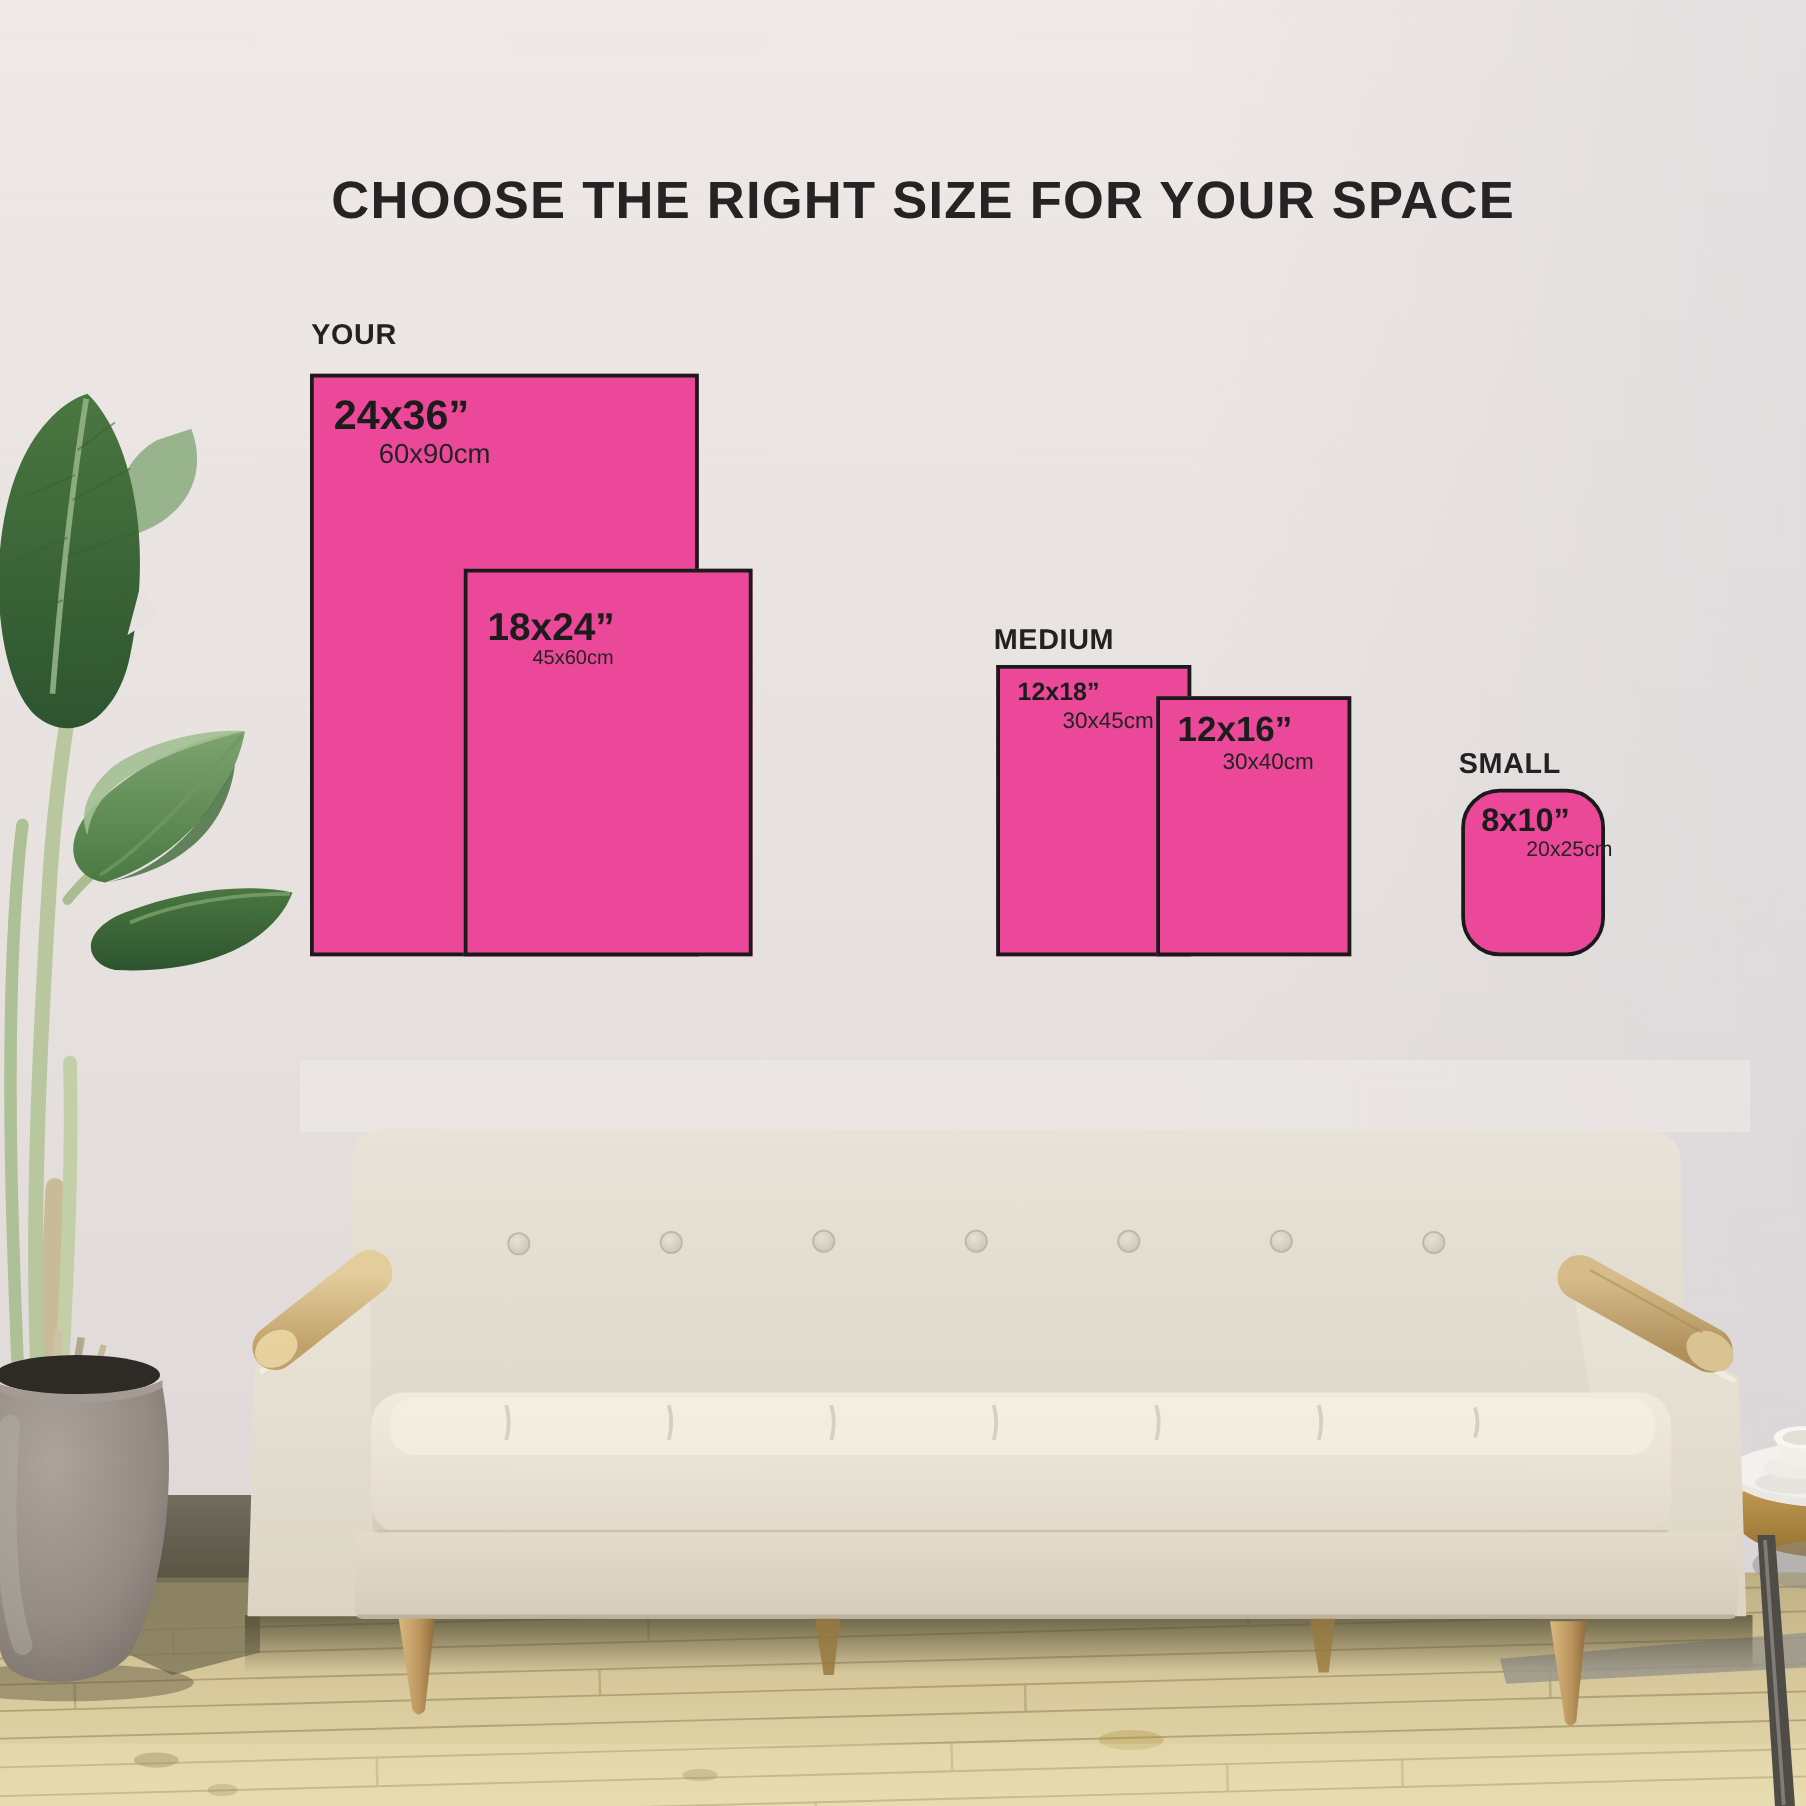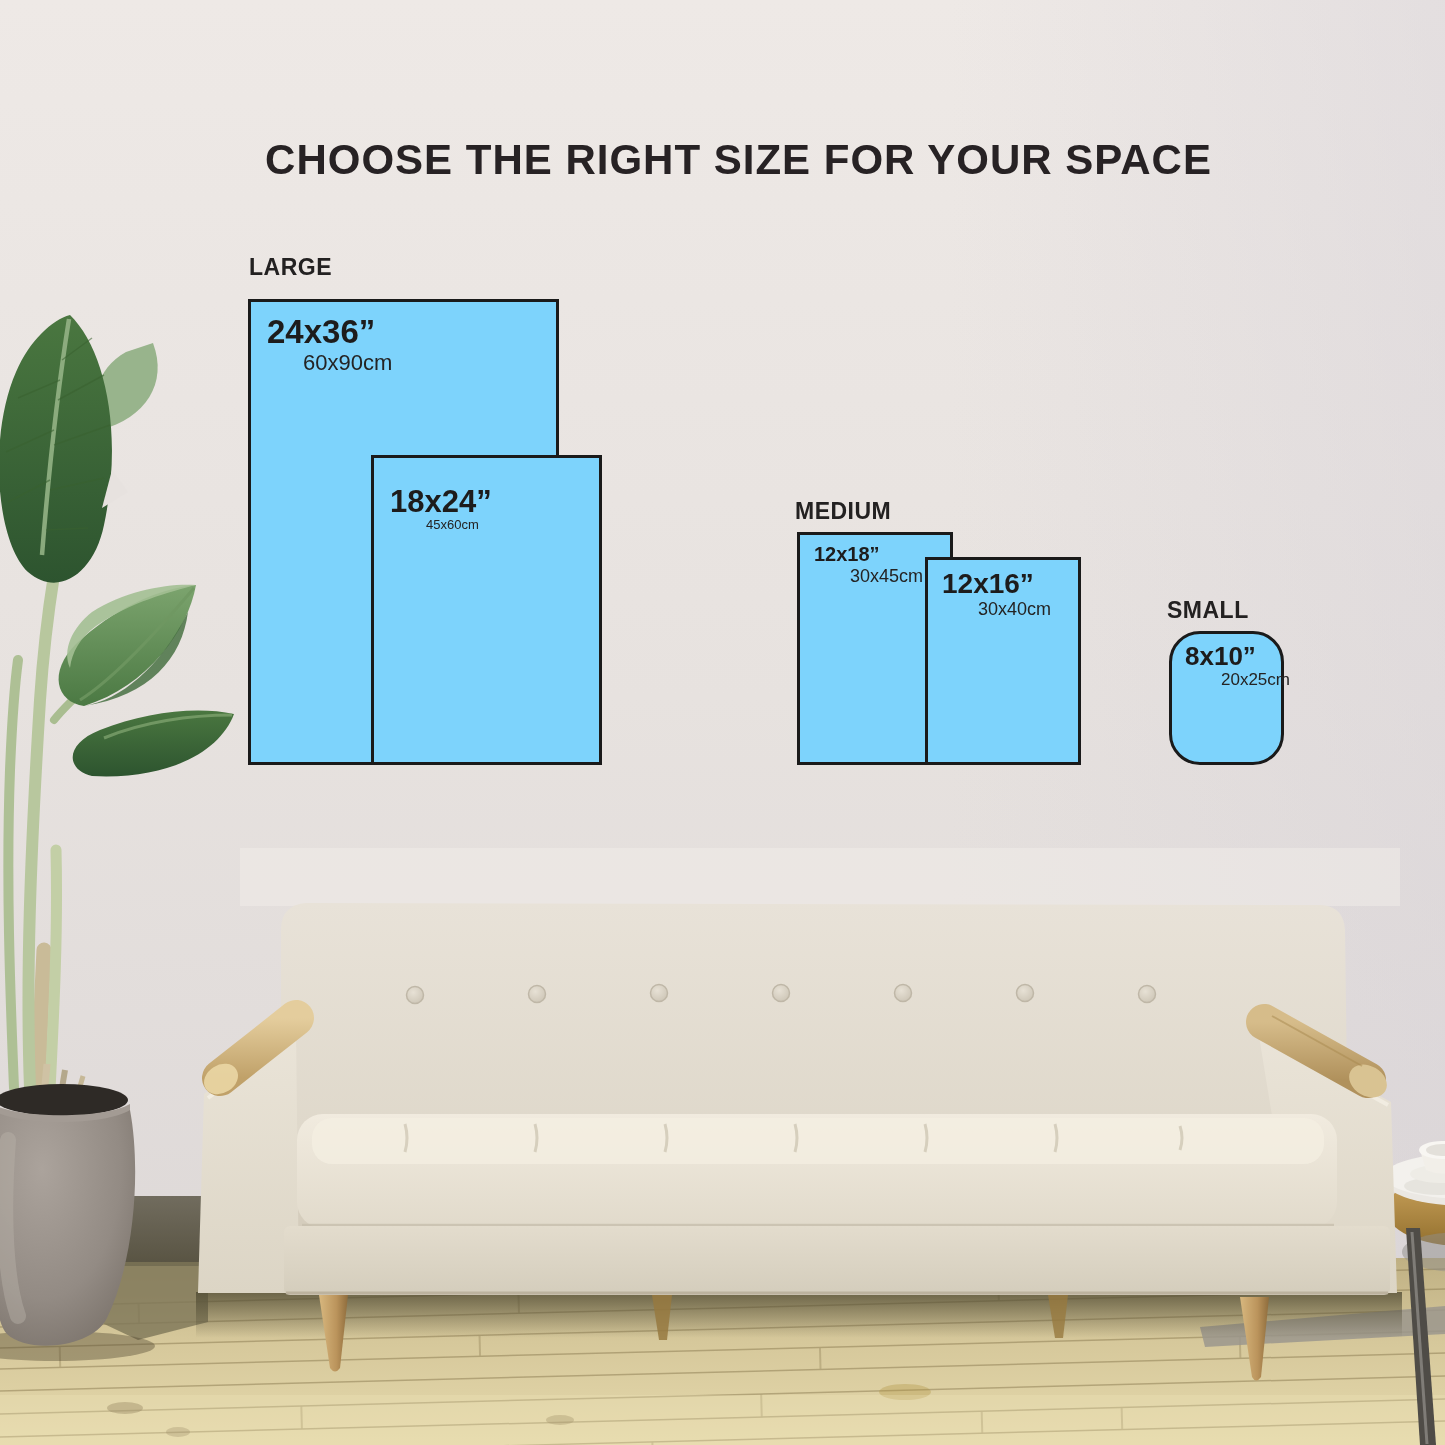--- a/index.html
+++ b/index.html
@@ -14,29 +14,29 @@
     text-align:center;font-size:42px;font-weight:700;letter-spacing:1px;
     color:#272224;z-index:3;
   }
   .group-label{
     position:absolute;z-index:3;font-size:23px;font-weight:600;color:#232121;letter-spacing:.5px;
   }
   .lbl-large{left:249px;top:254px;}
   .lbl-medium{left:795px;top:498px;}
   .lbl-small{left:1167px;top:597px;}
   .size-box{
-    position:absolute;z-index:3;background:#7dd3fc;border:3px solid #1a1a1a;
+    position:absolute;z-index:3;background:#ec4899;border:3px solid #1a1a1a;
     box-sizing:border-box;color:#1d1c1c;
   }
   .size-box .in{font-weight:600;line-height:1.08;}
   .size-box .cm{font-weight:400;line-height:1.15;color:#242323;margin-left:36px;}
   .b1{left:248px;top:299px;width:311px;height:466px;padding:12px 0 0 16px;}
   .b1 .in{font-size:33px;} .b1 .cm{font-size:22px;}
   .b2{left:371px;top:455px;width:231px;height:310px;padding:27px 0 0 16px;}
-  .b2 .in{font-size:31px;} .b2 .cm{font-size:13px;}
+  .b2 .in{font-size:31px;} .b2 .cm{font-size:16px;}
   .b3{left:510px;top:506px;width:207px;height:259px;padding:11px 0 0 16px;}
   .b3 .in{font-size:31px;} .b3 .cm{font-size:20px;}
   .b4{left:797px;top:532px;width:156px;height:233px;padding:9px 0 0 14px;}
   .b4 .in{font-size:20px;} .b4 .cm{font-size:18px;}
   .b5{left:925px;top:557px;width:156px;height:208px;padding:9px 0 0 14px;}
   .b5 .in{font-size:28px;} .b5 .cm{font-size:18px;}
   .b6{left:1169px;top:631px;width:115px;height:134px;padding:8px 0 0 13px;border-radius:31px;}
   .b6 .in{font-size:26px;} .b6 .cm{font-size:17px;}
 </style>
 </head>
@@ -274,21 +274,21 @@
         <ellipse cx="62" cy="1100" rx="66" ry="16" fill="#2e2a26"></ellipse>
         <path d="M-8,1104 C20,1119 104,1119 130,1104 L130,1117 C104,1131 20,1131 -8,1117 Z" fill="#a39b94"></path>
         <path d="M-8,1110 C20,1126 104,1126 130,1110 C141,1168 135,1260 107,1318 C93,1348 27,1354 7,1334 C-1,1326 -6,1300 -8,1260 Z" fill="url(#potG)"></path>
         <path d="M8,1140 C2,1220 6,1282 18,1316" stroke="#b9b1a9" stroke-width="16" fill="none" opacity="0.45" stroke-linecap="round"></path>
       </g>
     </g>
   </svg>
 
   <h1 class="page-title">CHOOSE THE RIGHT SIZE FOR YOUR SPACE</h1>
 
-  <div class="group-label lbl-large">LARGE</div>
+  <div class="group-label lbl-large">YOUR</div>
   <div class="group-label lbl-medium">MEDIUM</div>
   <div class="group-label lbl-small">SMALL</div>
 
   <div class="size-box b1">
     <div class="in">24x36”</div>
     <div class="cm">60x90cm</div>
   </div>
   <div class="size-box b2">
     <div class="in">18x24”</div>
     <div class="cm">45x60cm</div>

